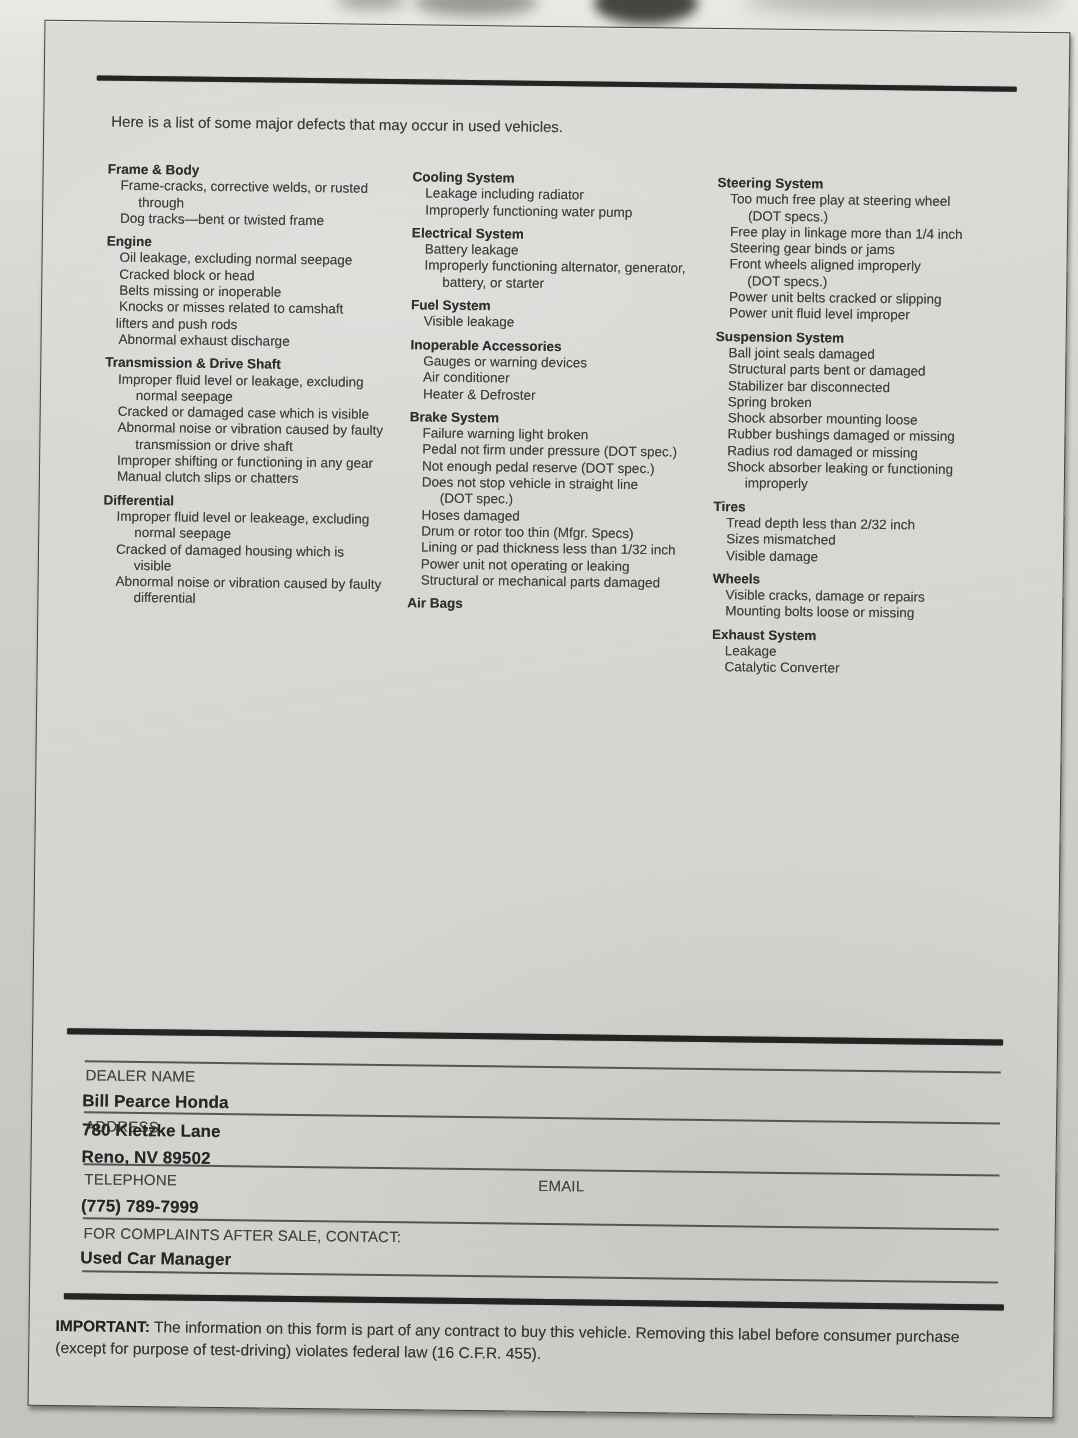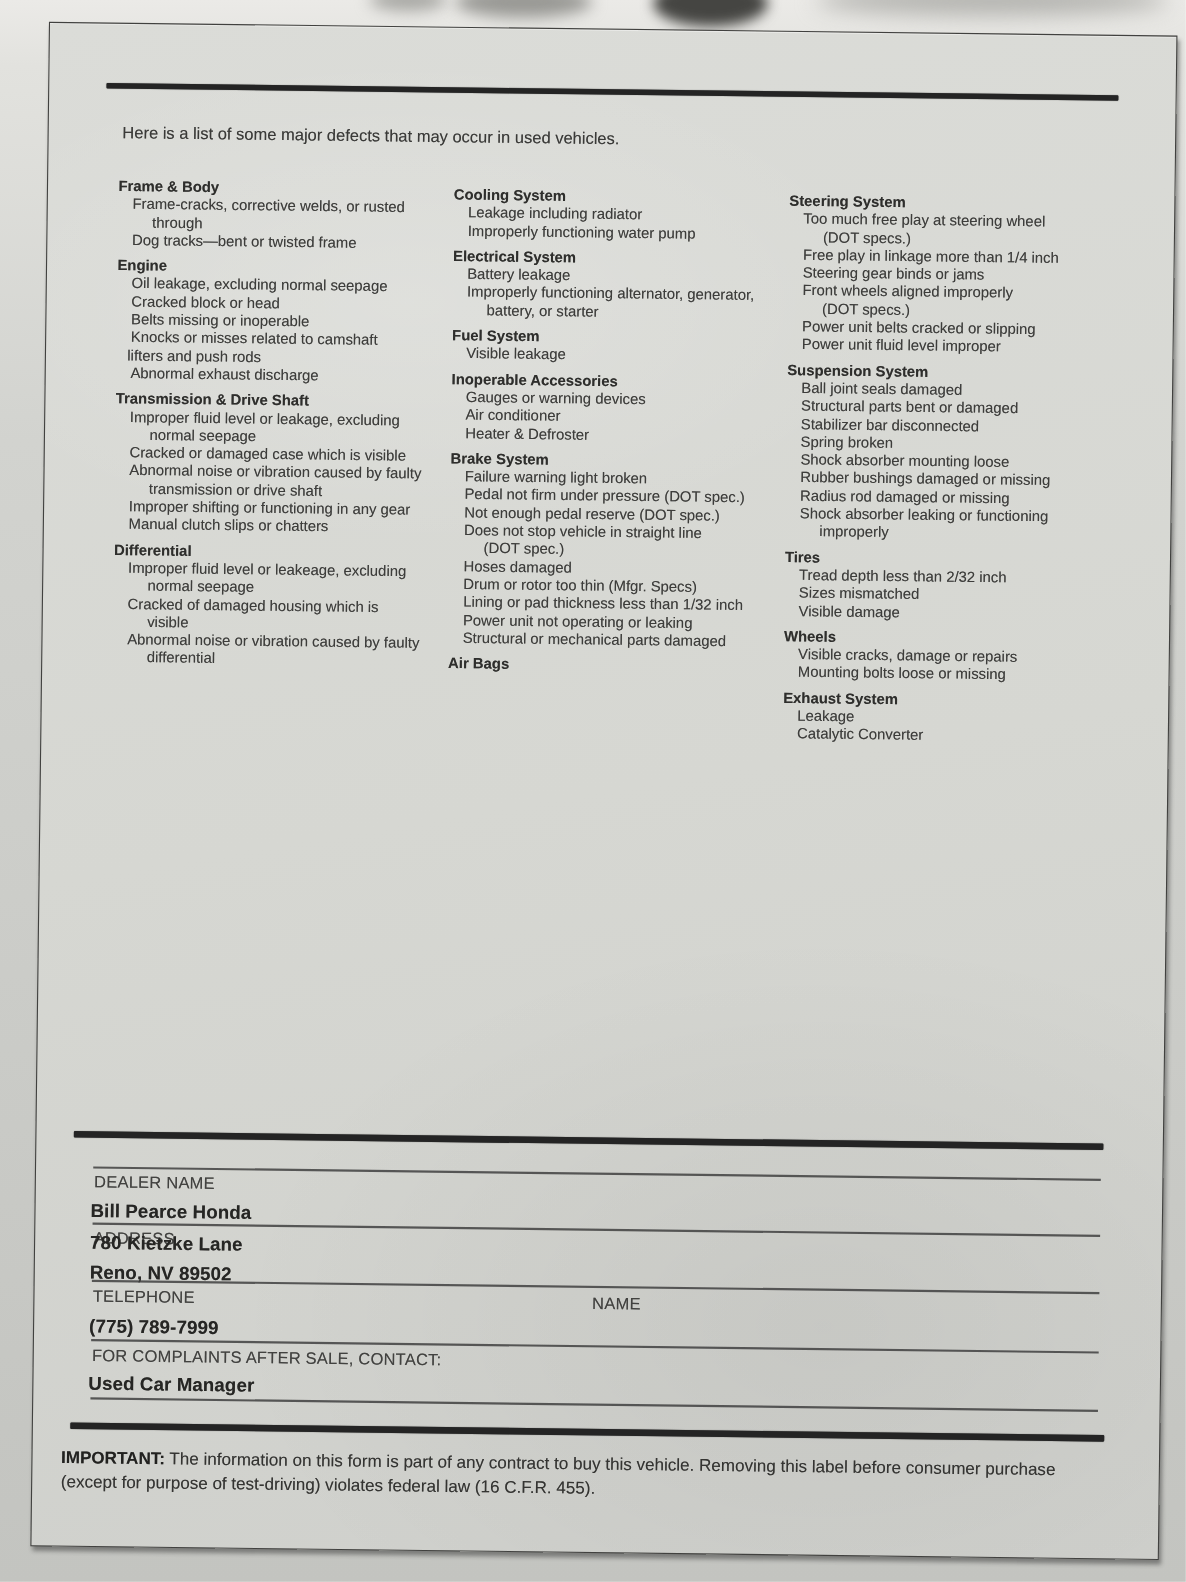--- a/index.html
+++ b/index.html
@@ -163,21 +163,21 @@
   <div class="flabel" style="left:53px;top:1045px">DEALER NAME</div>
   <div class="fvalue" style="left:50px;top:1070px">Bill Pearce Honda</div>
 
   <div class="fline" style="top:1090px"></div>
   <div class="flabel" style="left:53px;top:1096px">ADDRESS</div>
   <div class="fvalue" style="left:50px;top:1099px">780 Kietzke Lane</div>
   <div class="fvalue" style="left:50px;top:1126px">Reno, NV 89502</div>
 
   <div class="fline" style="top:1142px"></div>
   <div class="flabel" style="left:53px;top:1149px">TELEPHONE</div>
-  <div class="flabel" style="left:507px;top:1150px">NAME</div>
+  <div class="flabel" style="left:507px;top:1150px">EMAIL</div>
   <div class="fvalue" style="left:50px;top:1175px">(775) 789-7999</div>
 
   <div class="fline" style="top:1196px"></div>
   <div class="flabel" style="left:53px;top:1203px">FOR COMPLAINTS AFTER SALE, CONTACT:</div>
   <div class="fvalue" style="left:50px;top:1227px">Used Car Manager</div>
 
   <div class="fline" style="top:1249px"></div>
 
   <div class="rule rule-dealer-bottom"></div>
 

